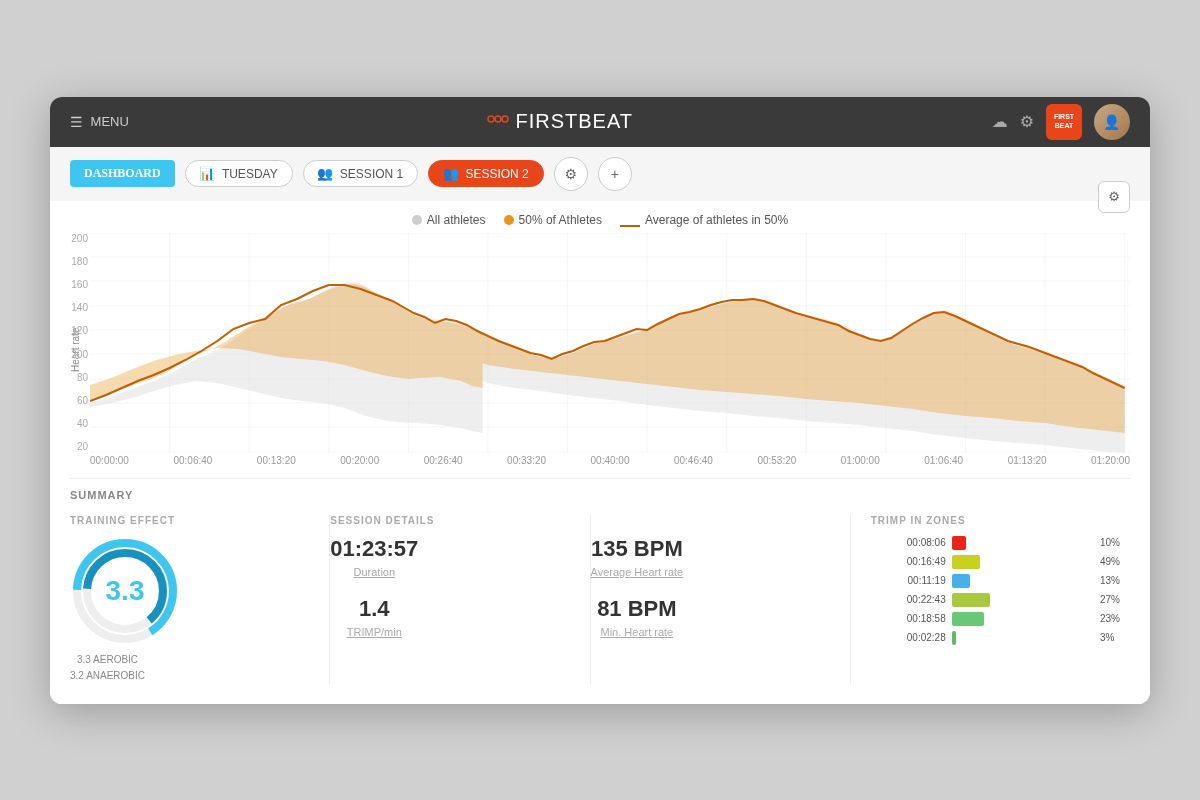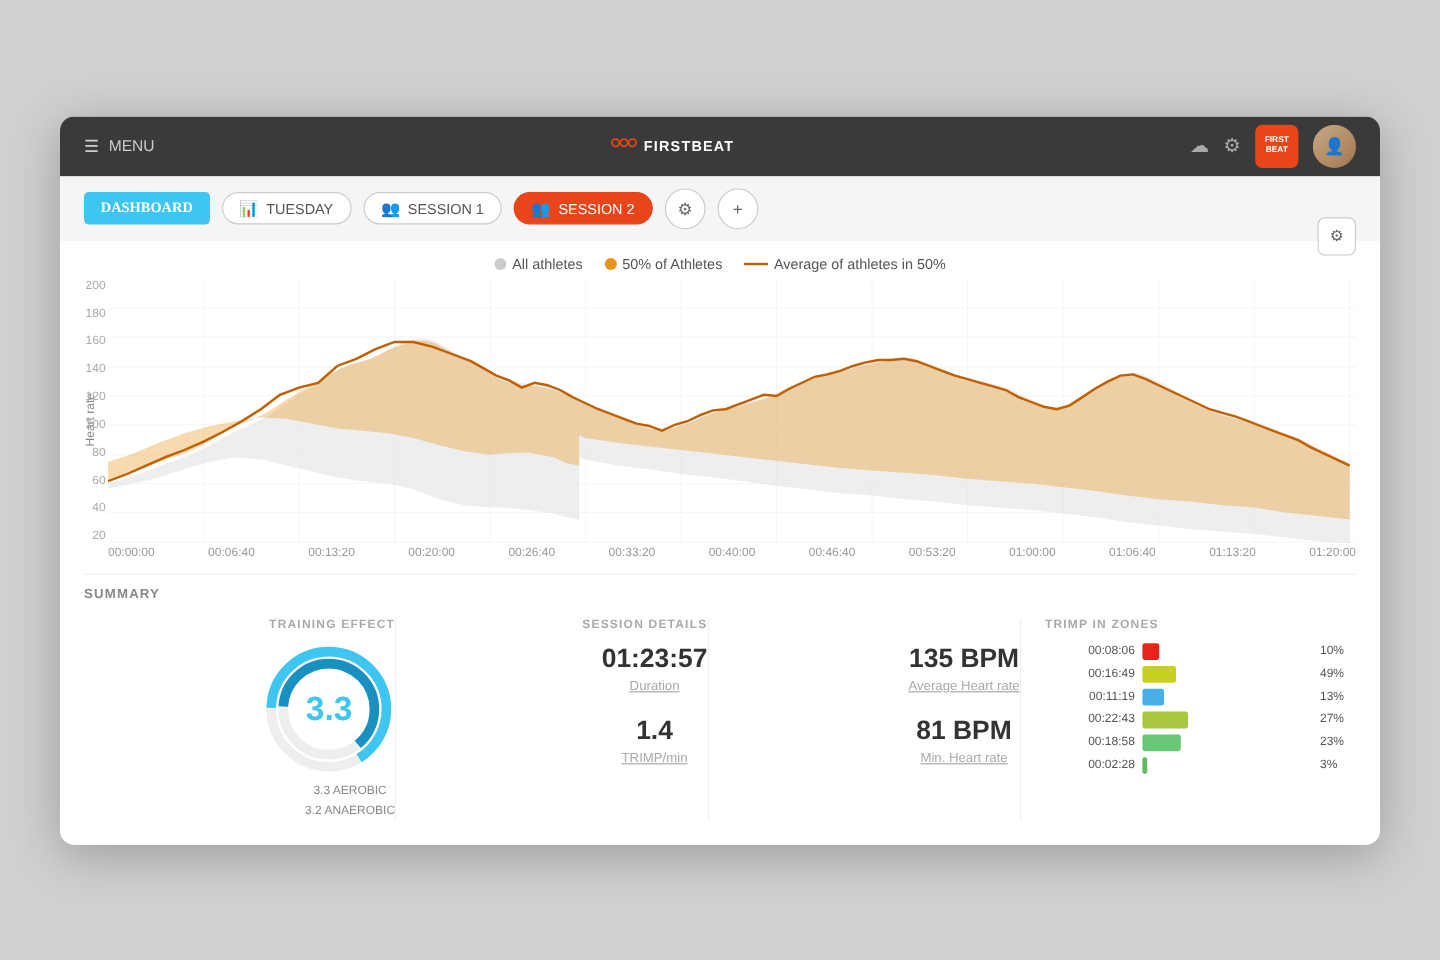--- a/index.html
+++ b/index.html
@@ -35,22 +35,22 @@
       font-size: 13px;
     }
     .hamburger-icon { font-size: 14px; color: #ccc; }
     .header-center {
       display: flex;
       align-items: center;
       gap: 6px;
     }
     .logo-text {
       color: #fff;
-      font-size: 12px;
-      font-weight: bold;
+      font-size: 20px;
+      font-weight: normal;
       letter-spacing: 1px;
     }
     .logo-icon {
       color: #e8451a;
       font-size: 18px;
     }
     .header-right {
       display: flex;
       align-items: center;
       gap: 12px;
@@ -217,21 +217,21 @@
       padding-top: 10px;
     }
     .summary-panels {
       display: flex;
       gap: 0;
     }
     .panel {
       flex: 1;
       display: flex;
       flex-direction: column;
-      align-items: flex-end;
+      align-items: flex-start;
     }
     .panel-title {
       font-size: 10px;
       color: #aaa;
       letter-spacing: 1px;
       font-weight: bold;
       margin-bottom: 10px;
       text-align: center;
     }
     
@@ -249,21 +249,20 @@
       transform: translate(-50%, -50%);
       font-size: 28px;
       font-weight: bold;
       color: #3ec6f0;
     }
     .donut-labels {
       text-align: center;
       font-size: 10px;
       color: #888;
       line-height: 1.6;
-      margin-left: 27px;
     }
     
     .session-details-panel {
       display: flex;
       flex-direction: column;
       gap: 16px;
       align-items: center;
     }
     .stat-group { text-align: center; }
     .stat-value {
@@ -375,21 +374,21 @@
 
     <div style="display:flex; align-items:center; justify-content:center; gap:18px; margin-bottom:6px; font-size:12px; color:#555; position:relative;">
       <div style="display:flex;align-items:center;gap:5px;">
         <span class="legend-dot" style="background:#ccc;"></span>
         <span>All athletes</span>
       </div>
       <div style="display:flex;align-items:center;gap:5px;">
         <span class="legend-dot" style="background:#e8951a;"></span>
         <span>50% of Athletes</span>
       </div>
-      <div style="display:flex;align-items:center;gap:5px;">
+      <div style="display:flex;align-items:flex-end;gap:5px;">
         <span class="legend-line" style="background:#c06000;"></span>
         <span>Average of athletes in 50%</span>
       </div>
       <div class="chart-settings-btn" style="position:absolute;right:0;top:-4px;">⚙</div>
     </div>
 
     <div class="chart-wrapper">
       <div class="y-axis-label">Heart rate</div>
       <div class="chart-inner">
 

